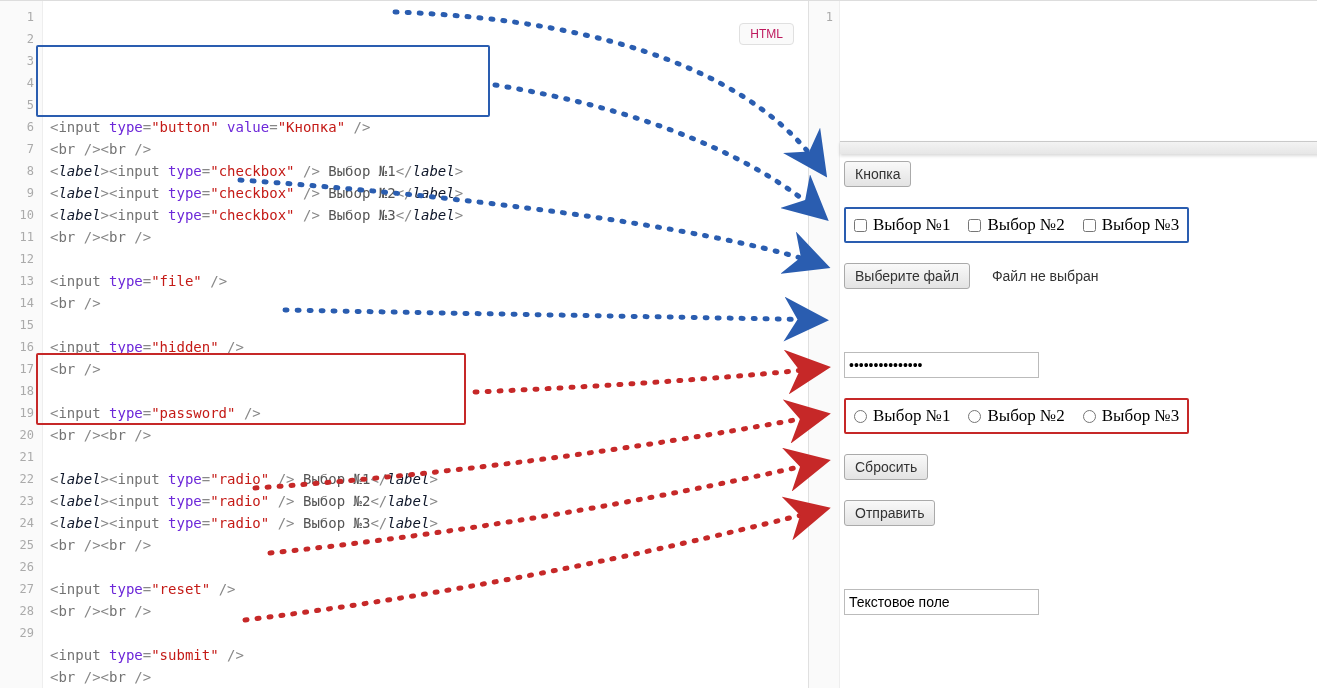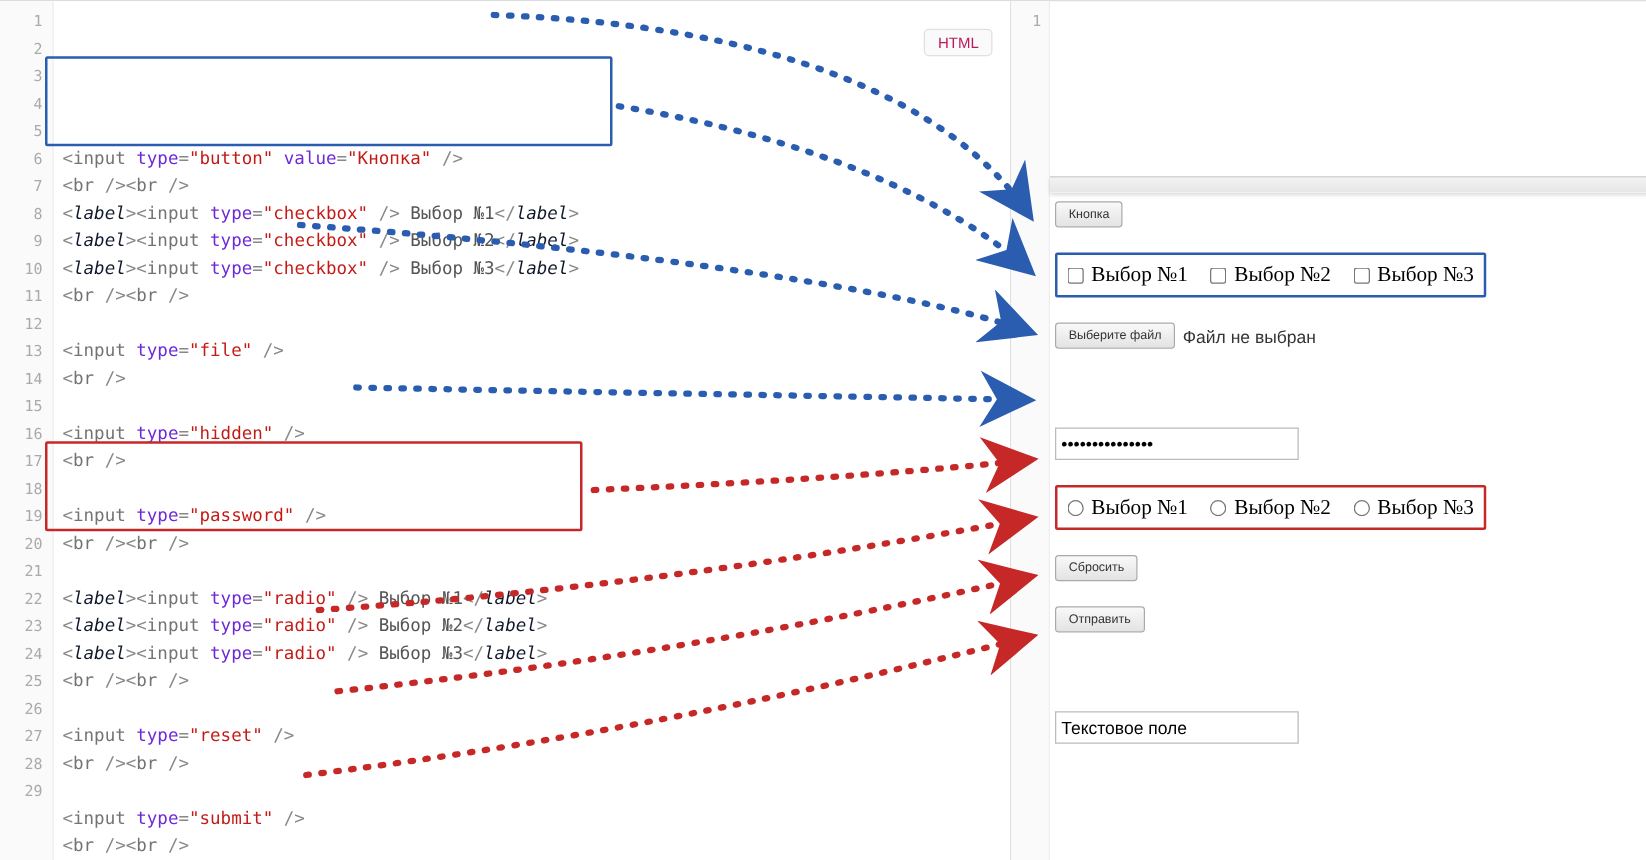--- a/index.html
+++ b/index.html
@@ -127,21 +127,21 @@
     left: 0;
     right: 0;
     padding-left: 4px;
     font-family: "Times New Roman", serif;
     font-size: 17px;
     color: #000;
   }
   .preview .row { margin-bottom: 20px; display:flex; align-items:center; gap:6px; }
   .preview button.grey {
     font-family: Arial, sans-serif;
-    font-size: 10px;
+    font-size: 14px;
     padding: 4px 10px;
     background: linear-gradient(#f9f9f9,#e3e3e3);
     border: 1px solid #aaa;
     border-radius: 3px;
     color: #333;
   }
   .preview input[type=text],
   .preview input[type=password] {
     font-family: Arial, sans-serif;
     font-size: 14px;
@@ -162,21 +162,21 @@
     width: fit-content;
   }
   .choice-row label { display:flex; align-items:center; gap:6px; user-select:none;}
   .choice-row input { margin:0; }
   .cb-box  { border-color:#2a5db0; }
   .rb-box  { border-color:#c62828; }
   .file-note {
     font-family: Arial, sans-serif;
     font-size: 14px;
     color: #333;
-    margin-left: 0;
+    margin-left: 16px;
   }
 
   
   svg.arrows {
     position: absolute;
     top: 0;
     left: 0;
     pointer-events: none;
   }
 </style>

